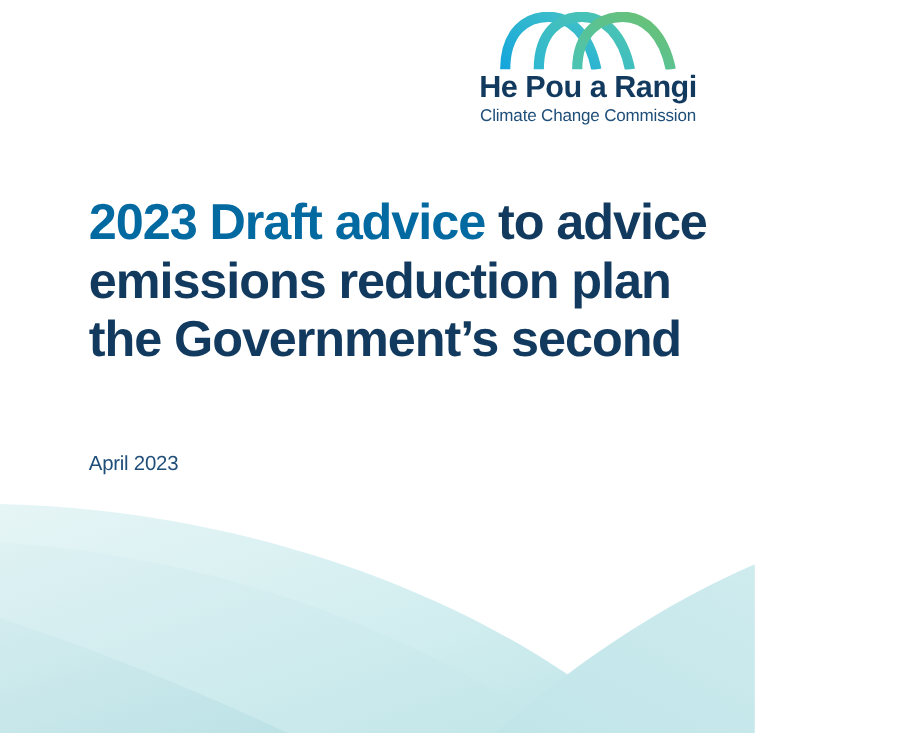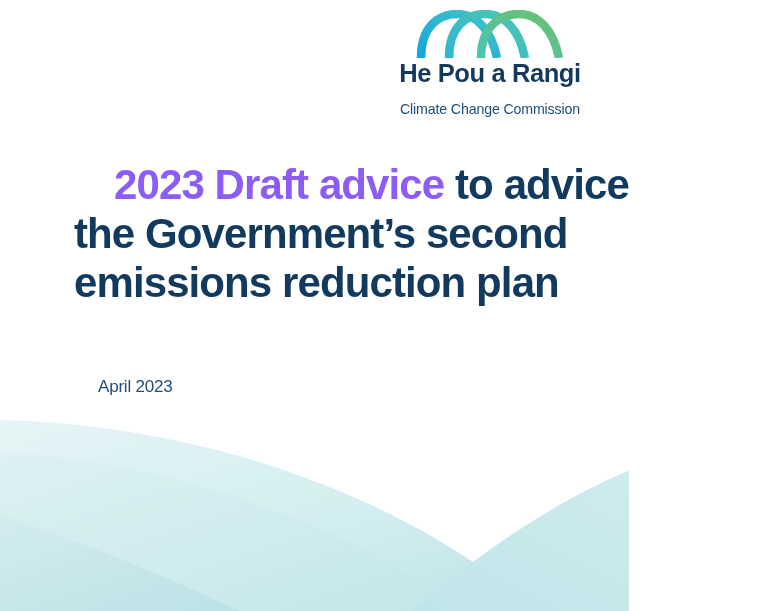--- a/index.html
+++ b/index.html
@@ -51,52 +51,50 @@
     letter-spacing: -0.4px;
     line-height: 1.08;
     white-space: nowrap;
   }
   #logo-tagline {
     font-size: 14.2px;
     font-weight: normal;
     color: #1F4E79;
     letter-spacing: -0.15px;
     line-height: 1.25;
-    margin-top: 13px;
+    margin-top: 1px;
     white-space: nowrap;
   }
 
   
   #title-block {
     position: absolute;
     left: 74px;
     top: 160px;
     width: 620px;
   }
   .title-line {
     font-size: 42px;
     font-weight: bold;
     color: #123A5F;
     line-height: 49px;
     letter-spacing: -0.9px;
     white-space: nowrap;
   }
   .title-accent {
-    color: #8b5cf6;
-    margin-left: 40px;
+    color: #0369a1;
   }
   #doc-date {
     position: absolute;
     left: 74px;
     top: 377px;
     font-size: 17px;
     font-weight: normal;
     color: #1F4E79;
     letter-spacing: -0.2px;
-    margin-left: 24px;
   }
 </style>
 </head>
 <body>
 
 <div id="cover">
 
   <svg id="waves" viewBox="0 0 760 611" preserveAspectRatio="none" xmlns="http://www.w3.org/2000/svg">
     <defs>
       <linearGradient id="wgrad1" x1="0" y1="0" x2="1" y2="1">
@@ -151,19 +149,19 @@
       <path d="M34,48 C34,16 52,4 70,4 C88,4 104,18 110,48" fill="none" stroke="url(#arcB)" stroke-width="8.5" stroke-linecap="butt"></path>
 
       <path d="M66,48 C66,16 86,4 104,4 C122,4 138,18 144,48" fill="none" stroke="url(#arcC)" stroke-width="8.5" stroke-linecap="butt"></path>
     </svg>
     <div id="logo-wordmark">He Pou a Rangi</div>
     <div id="logo-tagline">Climate Change Commission</div>
   </div>
 
   <div id="title-block">
     <div class="title-line"><span class="title-accent">2023 Draft advice</span><span> to advice</span></div>
+    <div class="title-line">emissions reduction plan</div>
     <div class="title-line">the Government’s second</div>
-    <div class="title-line">emissions reduction plan</div>
   </div>
 
   <div id="doc-date">April 2023</div>
 
 </div>
 
 </body></html>

